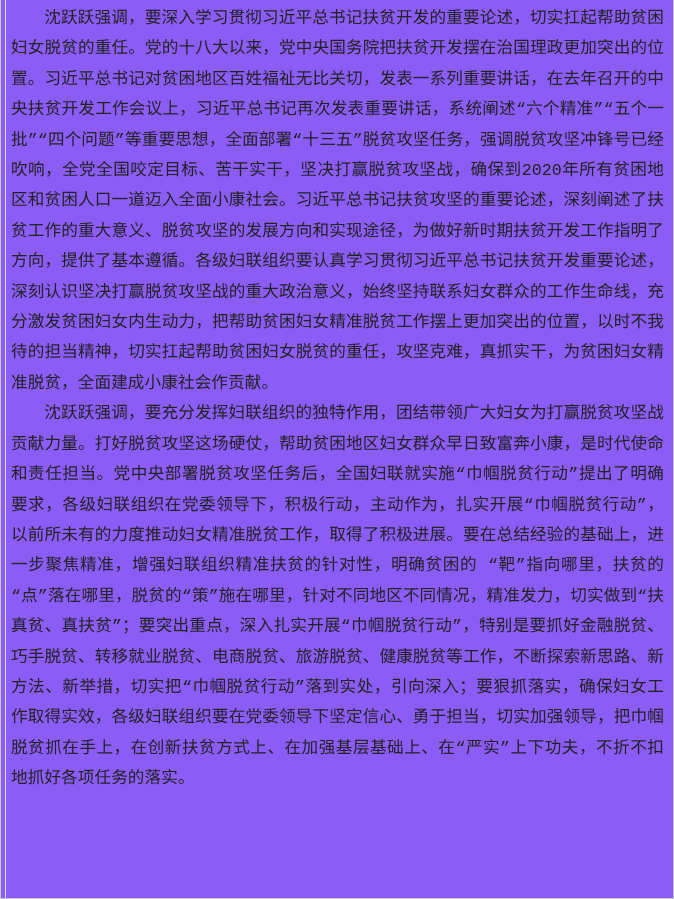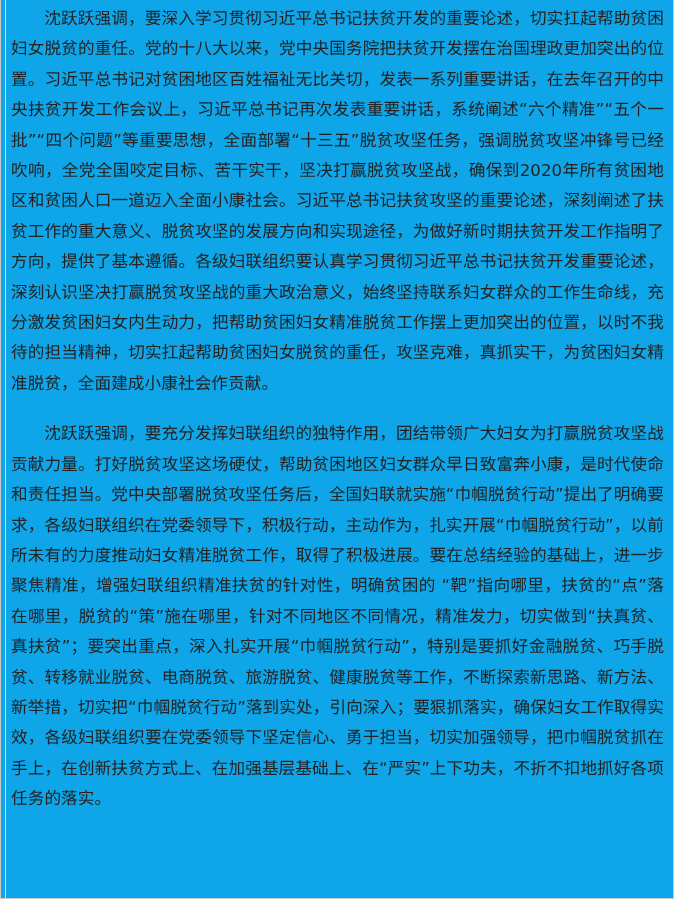--- a/index.html
+++ b/index.html
@@ -14,25 +14,26 @@
     font-family: "DejaVu Sans", "Liberation Sans", sans-serif;
     overflow: hidden;
   }
 
   
   #document-page {
     position: relative;
     box-sizing: border-box;
     width: 674px;
     height: 899px;
-    background: #0ea5e9;
+    background: #8b5cf6;
     border-left: 1px solid #c9c9c9;
     border-right: 1px solid #c9c9c9;
     border-bottom: 1px solid #c9c9c9;
     padding: 0 9px 0 10px;
+    font-family: Liberation Mono, monospace;
   }
 
   
   #document-page::before {
     content: "";
     position: absolute;
     left: 4px;
     top: 0;
     bottom: 0;
     width: 1px;
@@ -51,21 +52,20 @@
     line-height: 30.4px;
     text-align: justify;
     text-justify: inter-ideograph;
     text-indent: 2em;
     letter-spacing: 0.1px;
     word-break: break-all;
     -webkit-font-smoothing: antialiased;
   }
 
   .article-paragraph + .article-paragraph {
-    margin-top: 20px;
   }
 </style>
 </head>
 <body>
 
 <div id="document-page">
   <div class="article-body">
     <p class="article-paragraph">沈跃跃强调，要深入学习贯彻习近平总书记扶贫开发的重要论述，切实扛起帮助贫困妇女脱贫的重任。党的十八大以来，党中央国务院把扶贫开发摆在治国理政更加突出的位置。习近平总书记对贫困地区百姓福祉无比关切，发表一系列重要讲话，在去年召开的中央扶贫开发工作会议上，习近平总书记再次发表重要讲话，系统阐述“六个精准”“五个一批”“四个问题”等重要思想，全面部署“十三五”脱贫攻坚任务，强调脱贫攻坚冲锋号已经吹响，全党全国咬定目标、苦干实干，坚决打赢脱贫攻坚战，确保到2020年所有贫困地区和贫困人口一道迈入全面小康社会。习近平总书记扶贫攻坚的重要论述，深刻阐述了扶贫工作的重大意义、脱贫攻坚的发展方向和实现途径，为做好新时期扶贫开发工作指明了方向，提供了基本遵循。各级妇联组织要认真学习贯彻习近平总书记扶贫开发重要论述，深刻认识坚决打赢脱贫攻坚战的重大政治意义，始终坚持联系妇女群众的工作生命线，充分激发贫困妇女内生动力，把帮助贫困妇女精准脱贫工作摆上更加突出的位置，以时不我待的担当精神，切实扛起帮助贫困妇女脱贫的重任，攻坚克难，真抓实干，为贫困妇女精准脱贫，全面建成小康社会作贡献。</p>
     <p class="article-paragraph">沈跃跃强调，要充分发挥妇联组织的独特作用，团结带领广大妇女为打赢脱贫攻坚战贡献力量。打好脱贫攻坚这场硬仗，帮助贫困地区妇女群众早日致富奔小康，是时代使命和责任担当。党中央部署脱贫攻坚任务后，全国妇联就实施“巾帼脱贫行动”提出了明确要求，各级妇联组织在党委领导下，积极行动，主动作为，扎实开展“巾帼脱贫行动”，以前所未有的力度推动妇女精准脱贫工作，取得了积极进展。要在总结经验的基础上，进一步聚焦精准，增强妇联组织精准扶贫的针对性，明确贫困的 “靶”指向哪里，扶贫的“点”落在哪里，脱贫的“策”施在哪里，针对不同地区不同情况，精准发力，切实做到“扶真贫、真扶贫”；要突出重点，深入扎实开展“巾帼脱贫行动”，特别是要抓好金融脱贫、巧手脱贫、转移就业脱贫、电商脱贫、旅游脱贫、健康脱贫等工作，不断探索新思路、新方法、新举措，切实把“巾帼脱贫行动”落到实处，引向深入；要狠抓落实，确保妇女工作取得实效，各级妇联组织要在党委领导下坚定信心、勇于担当，切实加强领导，把巾帼脱贫抓在手上，在创新扶贫方式上、在加强基层基础上、在“严实”上下功夫，不折不扣地抓好各项任务的落实。</p>
   </div>

